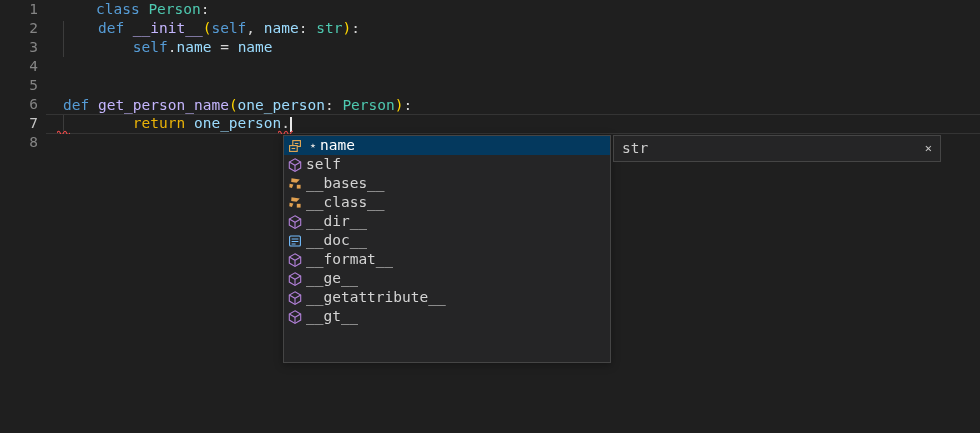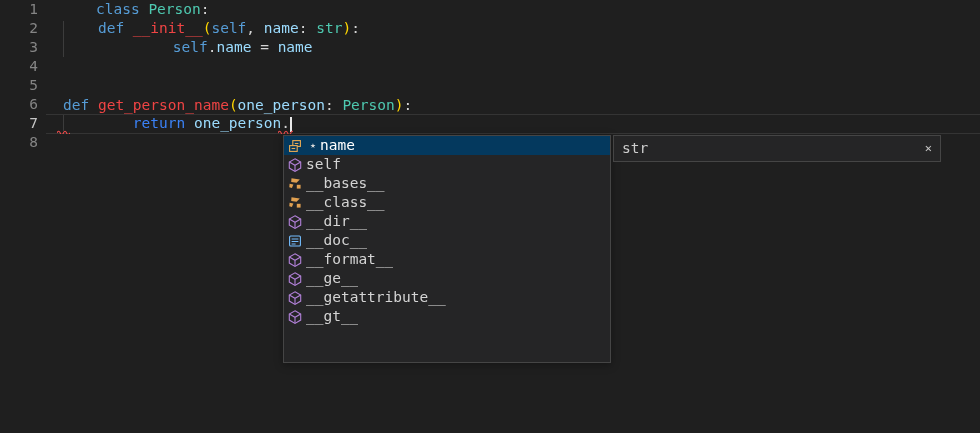--- a/index.html
+++ b/index.html
@@ -24,24 +24,24 @@
     position:absolute; left:0; width:38px; height:19px;
     text-align:right; color:#858585;
   }
   .gutter-num.active { color:#c6c6c6; }
 
   .code-line {
     position:absolute; left:63px; height:19px; white-space:pre; color:#d4d4d4;
   }
   .tok-kw    { color:#569cd6; }
   .tok-type  { color:#4ec9b0; }
-  .tok-fn    { color:#ef4444; }
+  .tok-fn    { color:#c4b5fd; }
   .tok-param { color:#9cdcfe; }
   .tok-gold  { color:#ffd700; }
-  .tok-ctrl  { color:#3b82f6; }
+  .tok-ctrl  { color:#eab308; }
   .tok-punct { color:#d4d4d4; }
   .tok-plain { color:#d4d4d4; }
 
   .cursor {
     position:absolute; left:290px; top:117px; width:2px; height:15px;
     background:#e8e8e8;
   }
   .squiggle { position:absolute; height:5px; }
   .squiggle-indent { left:57px; top:129px; }
   .squiggle-dot    { left:278px; top:129px; }
@@ -89,21 +89,21 @@
       <div class="gutter-num" style="top: 38px;">3</div>
       <div class="gutter-num" style="top: 57px;">4</div>
       <div class="gutter-num" style="top: 76px;">5</div>
       <div class="gutter-num" style="top: 95px;">6</div>
       <div class="gutter-num active" style="top: 114px;">7</div>
       <div class="gutter-num" style="top: 133px;">8</div>
     </div>
   <div id="code">
       <div class="code-line" style="top: 0px; margin-left: 33px;"><span class="tok-kw">class </span><span class="tok-type">Person</span><span class="tok-punct">:</span></div>
       <div class="code-line" style="top: 19px;"><span class="tok-plain">    </span><span class="tok-kw">def </span><span class="tok-fn">__init__</span><span class="tok-gold">(</span><span class="tok-kw">self</span><span class="tok-punct">, </span><span class="tok-param">name</span><span class="tok-punct">: </span><span class="tok-type">str</span><span class="tok-gold">)</span><span class="tok-punct">:</span></div>
-      <div class="code-line" style="top: 38px; margin-left: 40px;"><span class="tok-plain">        </span><span class="tok-kw">self</span><span class="tok-punct">.</span><span class="tok-param">name</span><span class="tok-punct"> = </span><span class="tok-param">name</span></div>
+      <div class="code-line" style="top: 38px;"><span class="tok-plain">        </span><span class="tok-kw">self</span><span class="tok-punct">.</span><span class="tok-param">name</span><span class="tok-punct"> = </span><span class="tok-param">name</span></div>
       <div class="code-line" style="top: 57px;"></div>
       <div class="code-line" style="top: 76px;"></div>
       <div class="code-line" style="top: 96px;"><span class="tok-kw">def </span><span class="tok-fn">get_person_name</span><span class="tok-gold">(</span><span class="tok-param">one_person</span><span class="tok-punct">: </span><span class="tok-type">Person</span><span class="tok-gold">)</span><span class="tok-punct">:</span></div>
       <div class="code-line" style="top: 114px;"><span class="tok-plain">        </span><span class="tok-ctrl">return </span><span class="tok-param">one_person</span><span class="tok-punct">.</span></div>
       <div class="code-line" style="top: 133px;"></div>
     </div>
 
   <div class="cursor"></div>
 
   <svg class="squiggle squiggle-indent" width="13" height="5" viewBox="0 0 13 5">

